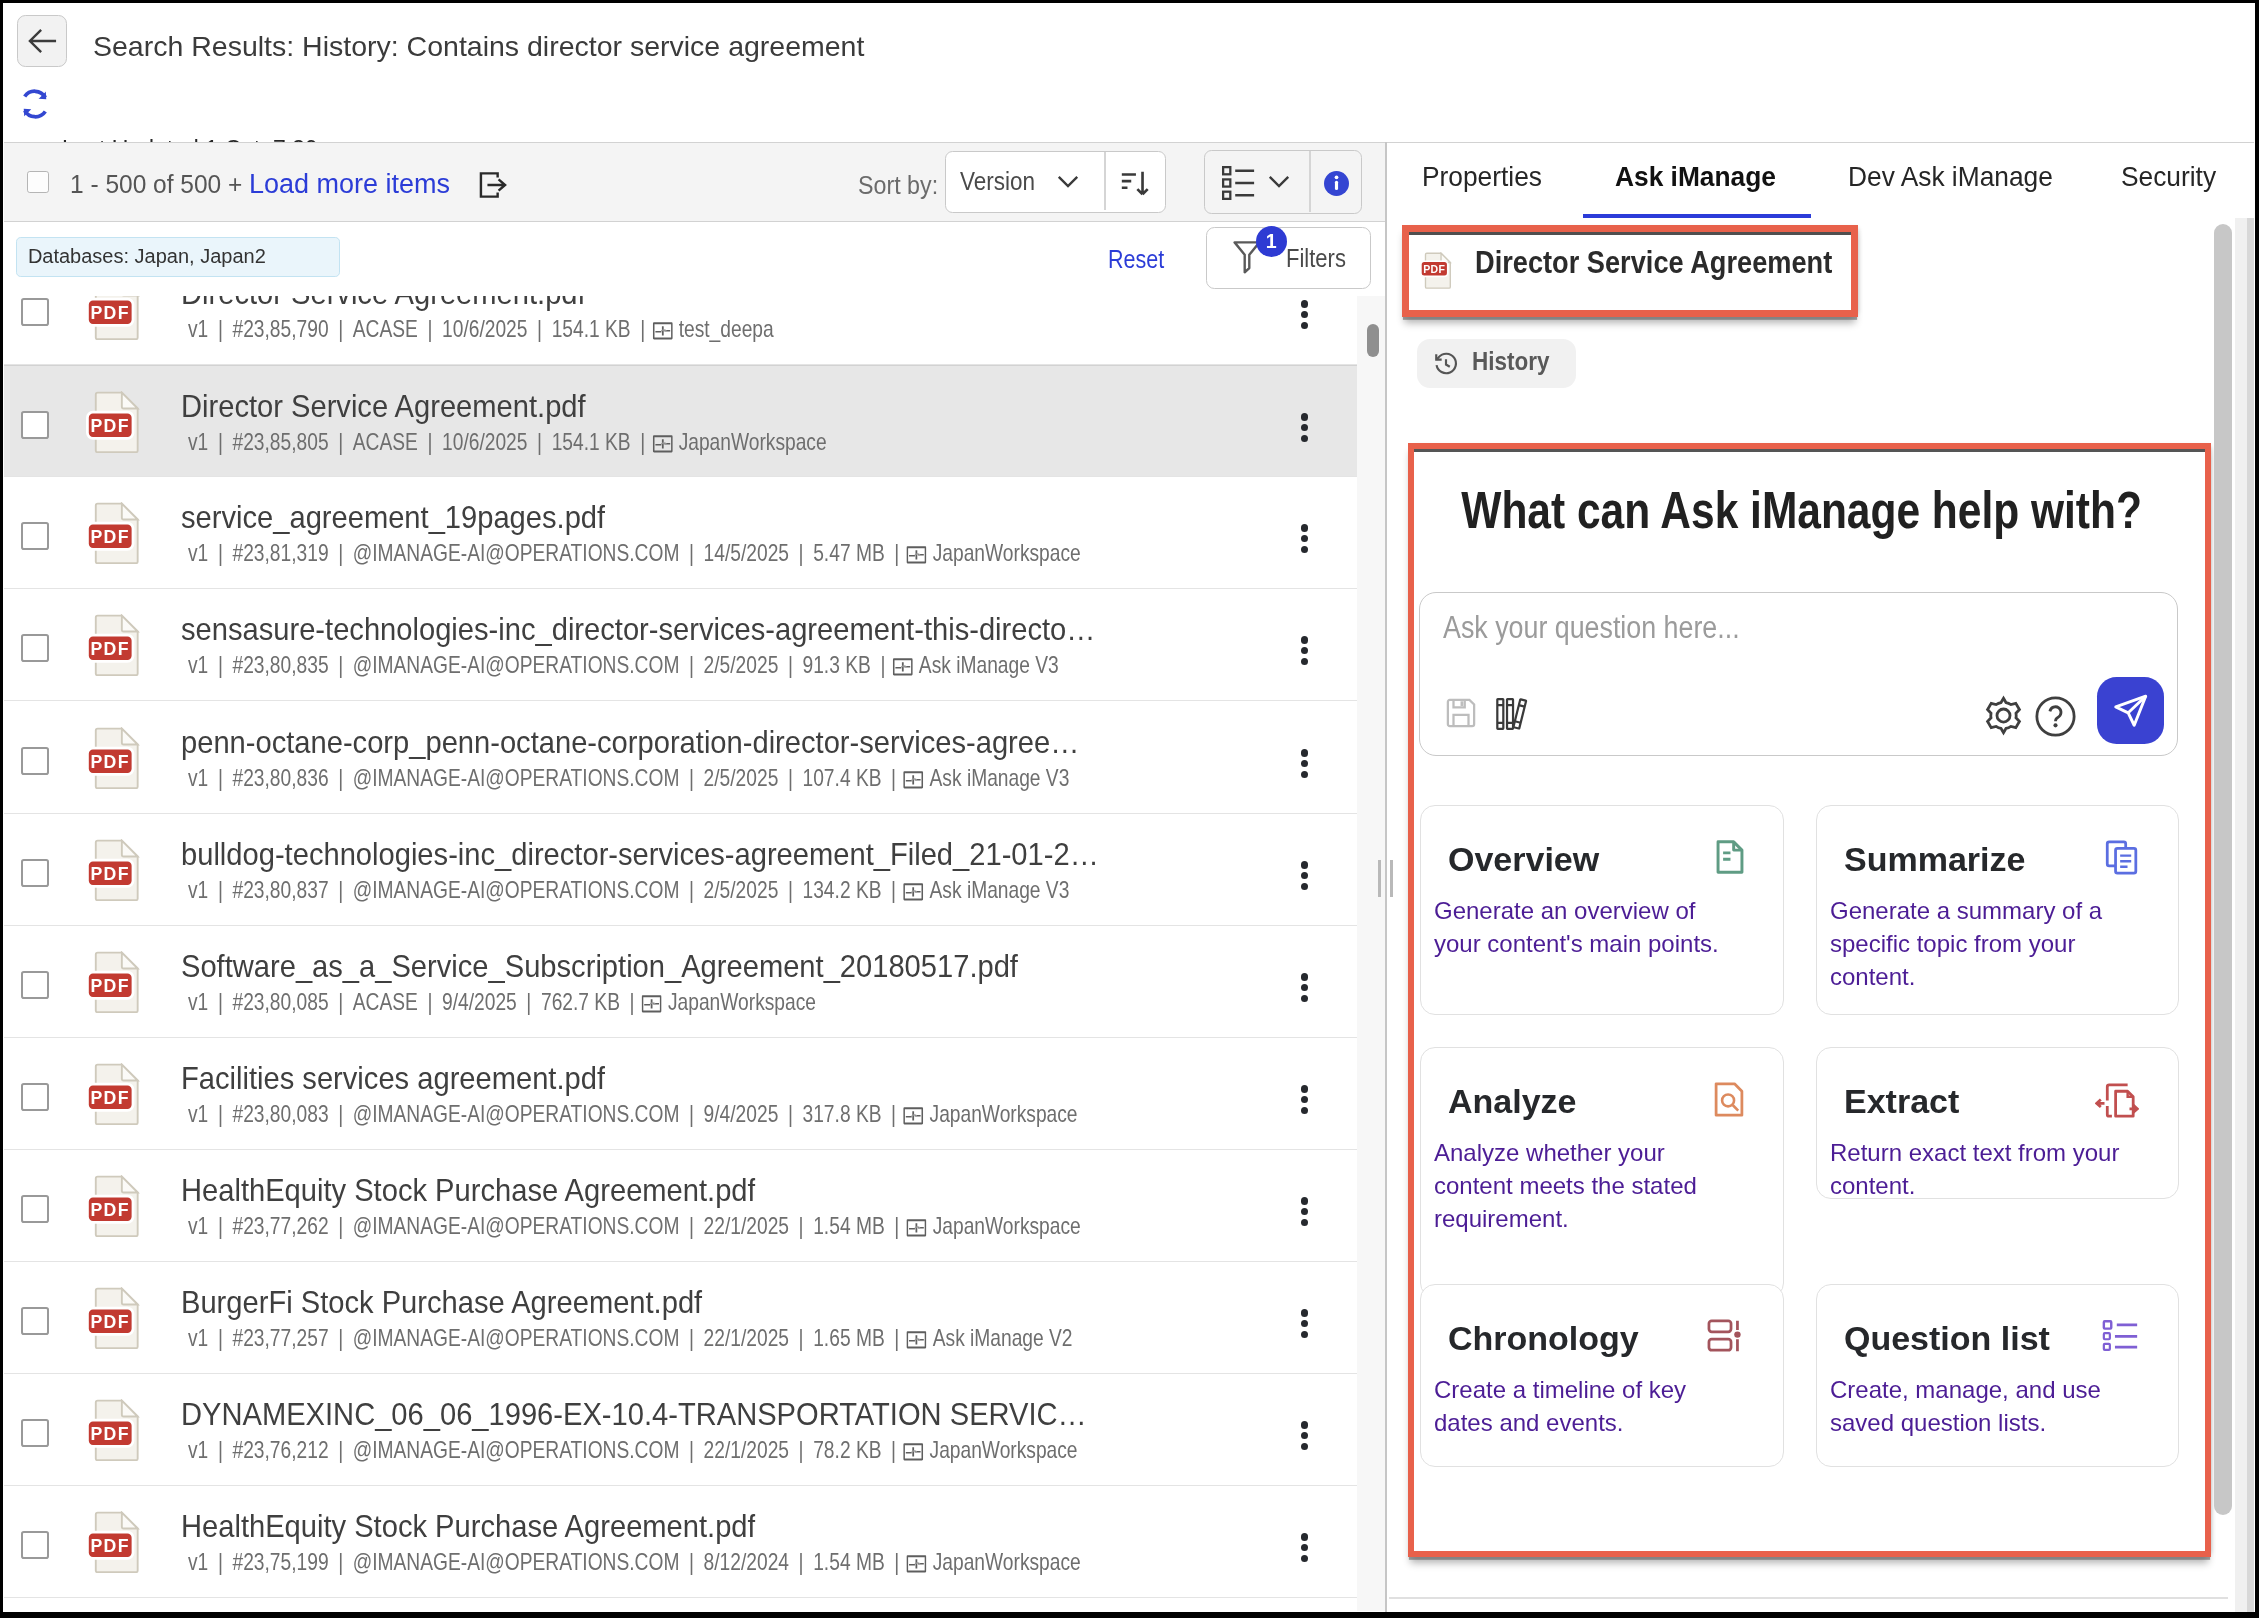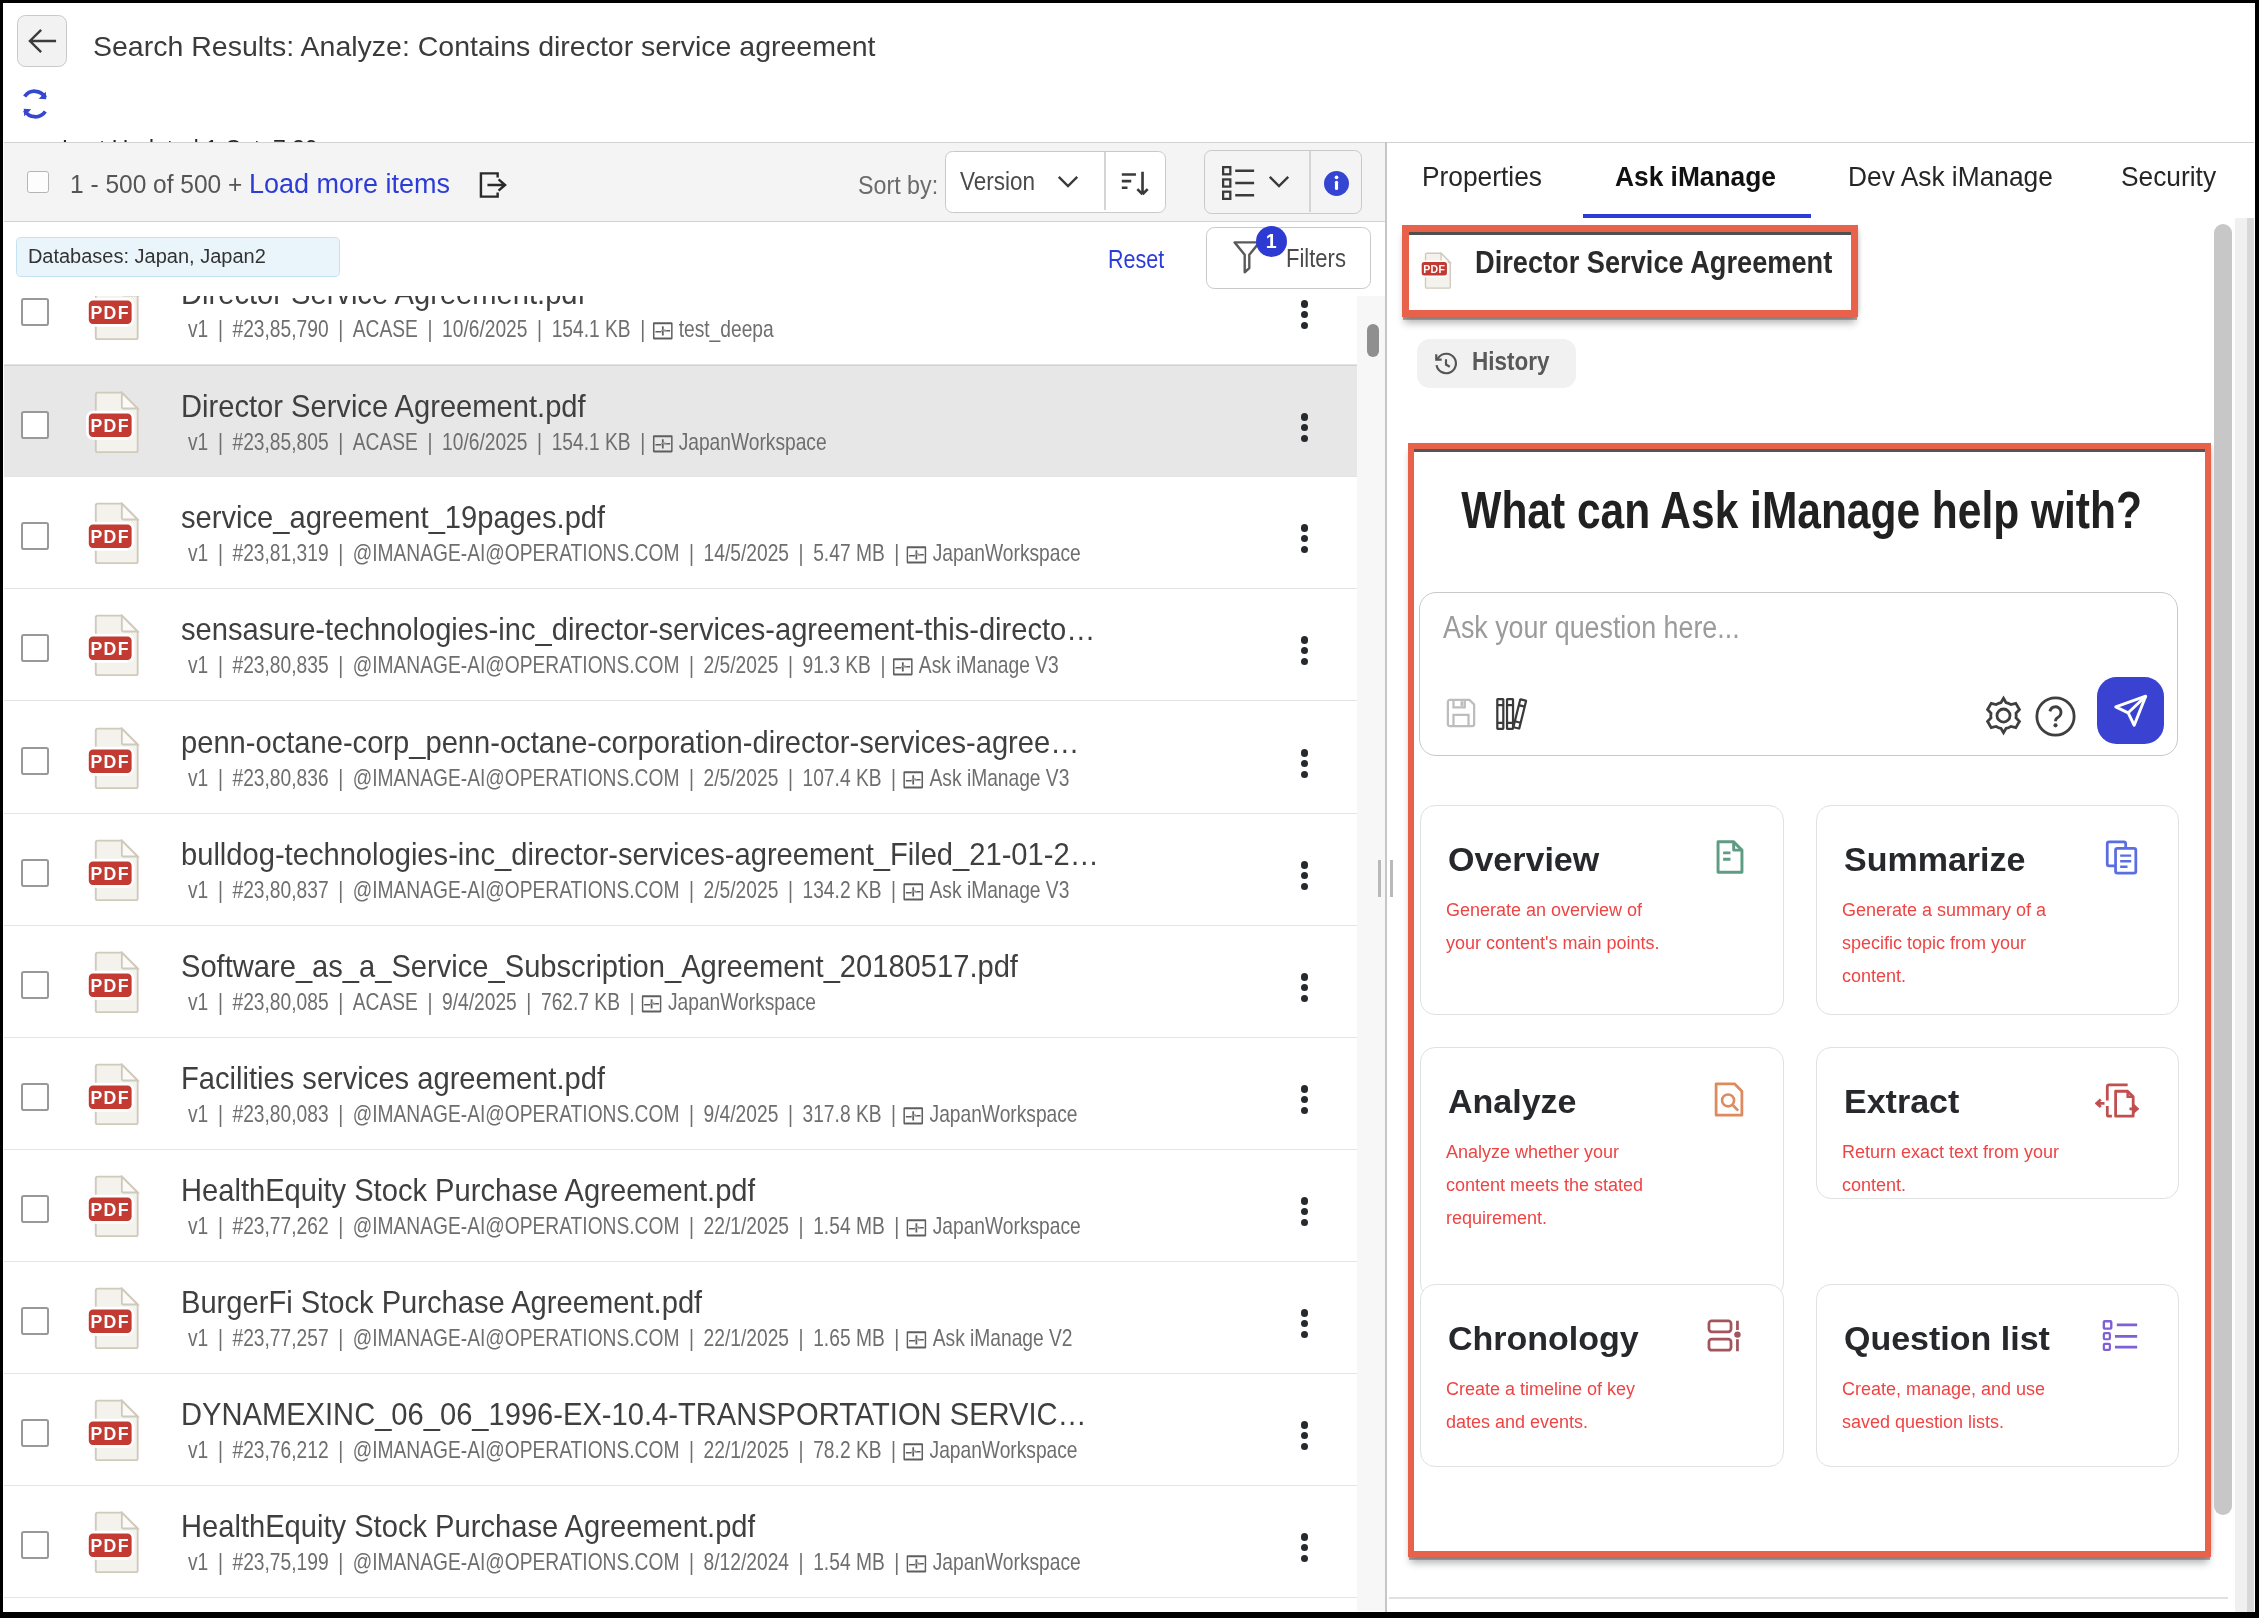--- a/index.html
+++ b/index.html
@@ -79,34 +79,34 @@
 #askinput .books { position:absolute; left:75px; top:104px; }
 #askinput .gear { position:absolute; left:563px; top:102px; }
 #askinput .help { position:absolute; left:615px; top:103px; }
 #send { position:absolute; left:677px; top:84px; width:67px; height:67px; border-radius:19.6px; background:#3a42d1; }
 #send svg { margin:16px 0 0 15px; }
 
 .card { position:absolute; border:1.9px solid #e1e1e1; border-radius:15px; background:#fff; }
 .chead { position:absolute; left:27px; top:34px; right:39px; }
 .ctitle { font-size:34px; font-weight:bold; color:#26282b; }
 .cicon { position:absolute; right:0; top:0; }
-.cdesc { position:absolute; left:25px; top:88px; width:317px; font-size:18px; line-height:33px; color:#ef4444; }
+.cdesc { position:absolute; left:13px; top:88px; width:317px; font-size:24px; line-height:33px; color:#4c1d95; }
 
 #rbottomline { left:1389px; top:1597px; width:839px; height:1.9px; background:#e0e0e0; }
 #rscroll { left:2214px; top:224px; width:17.7px; height:1291px; background:#c7c7c7; border-radius:9.3px; }
 #rtrack1 { left:2235px; top:218px; width:18.6px; height:1394px; background:#f0f0f0; }
 #rtrack2 { left:2247px; top:218px; width:6.5px; height:1394px; background:#d8d8d8; }
 </style></head>
 <body>
 <div id="canvas">
 
   <div id="backbtn" class="abs"><svg width="30" height="28" viewBox="0 0 32 30">
         <path d="M2 15 h28 M14 3 L2 15 l12 12" fill="none" stroke="#3c3c3c" stroke-width="2.6"></path>
       </svg></div>
-  <div id="htitle" class="abs">Search Results: Analyze: Contains director service agreement</div>
+  <div id="htitle" class="abs">Search Results: History: Contains director service agreement</div>
   <div id="refresh" class="abs"><svg width="30" height="30" viewBox="0 0 32 32">
         <path d="M27 9 a13 13 0 0 0 -22 -1" fill="none" stroke="#3347d1" stroke-width="4"></path>
         <path d="M27 2 v8 h-8" fill="none" stroke="#3347d1" stroke-width="0.1"></path>
         <path d="M27.5 3 l0.5 8 l-8 -0.5 z" fill="#3347d1"></path>
         <path d="M5 23 a13 13 0 0 0 22 1" fill="none" stroke="#3347d1" stroke-width="4"></path>
         <path d="M4.5 29 l-0.5 -8 l8 0.5 z" fill="#3347d1"></path>
       </svg></div>
   <div id="lastupd" class="abs">Last Updated 1 Oct, 7:39 pm</div>
 
   <div id="toolbar" class="abs"></div>

